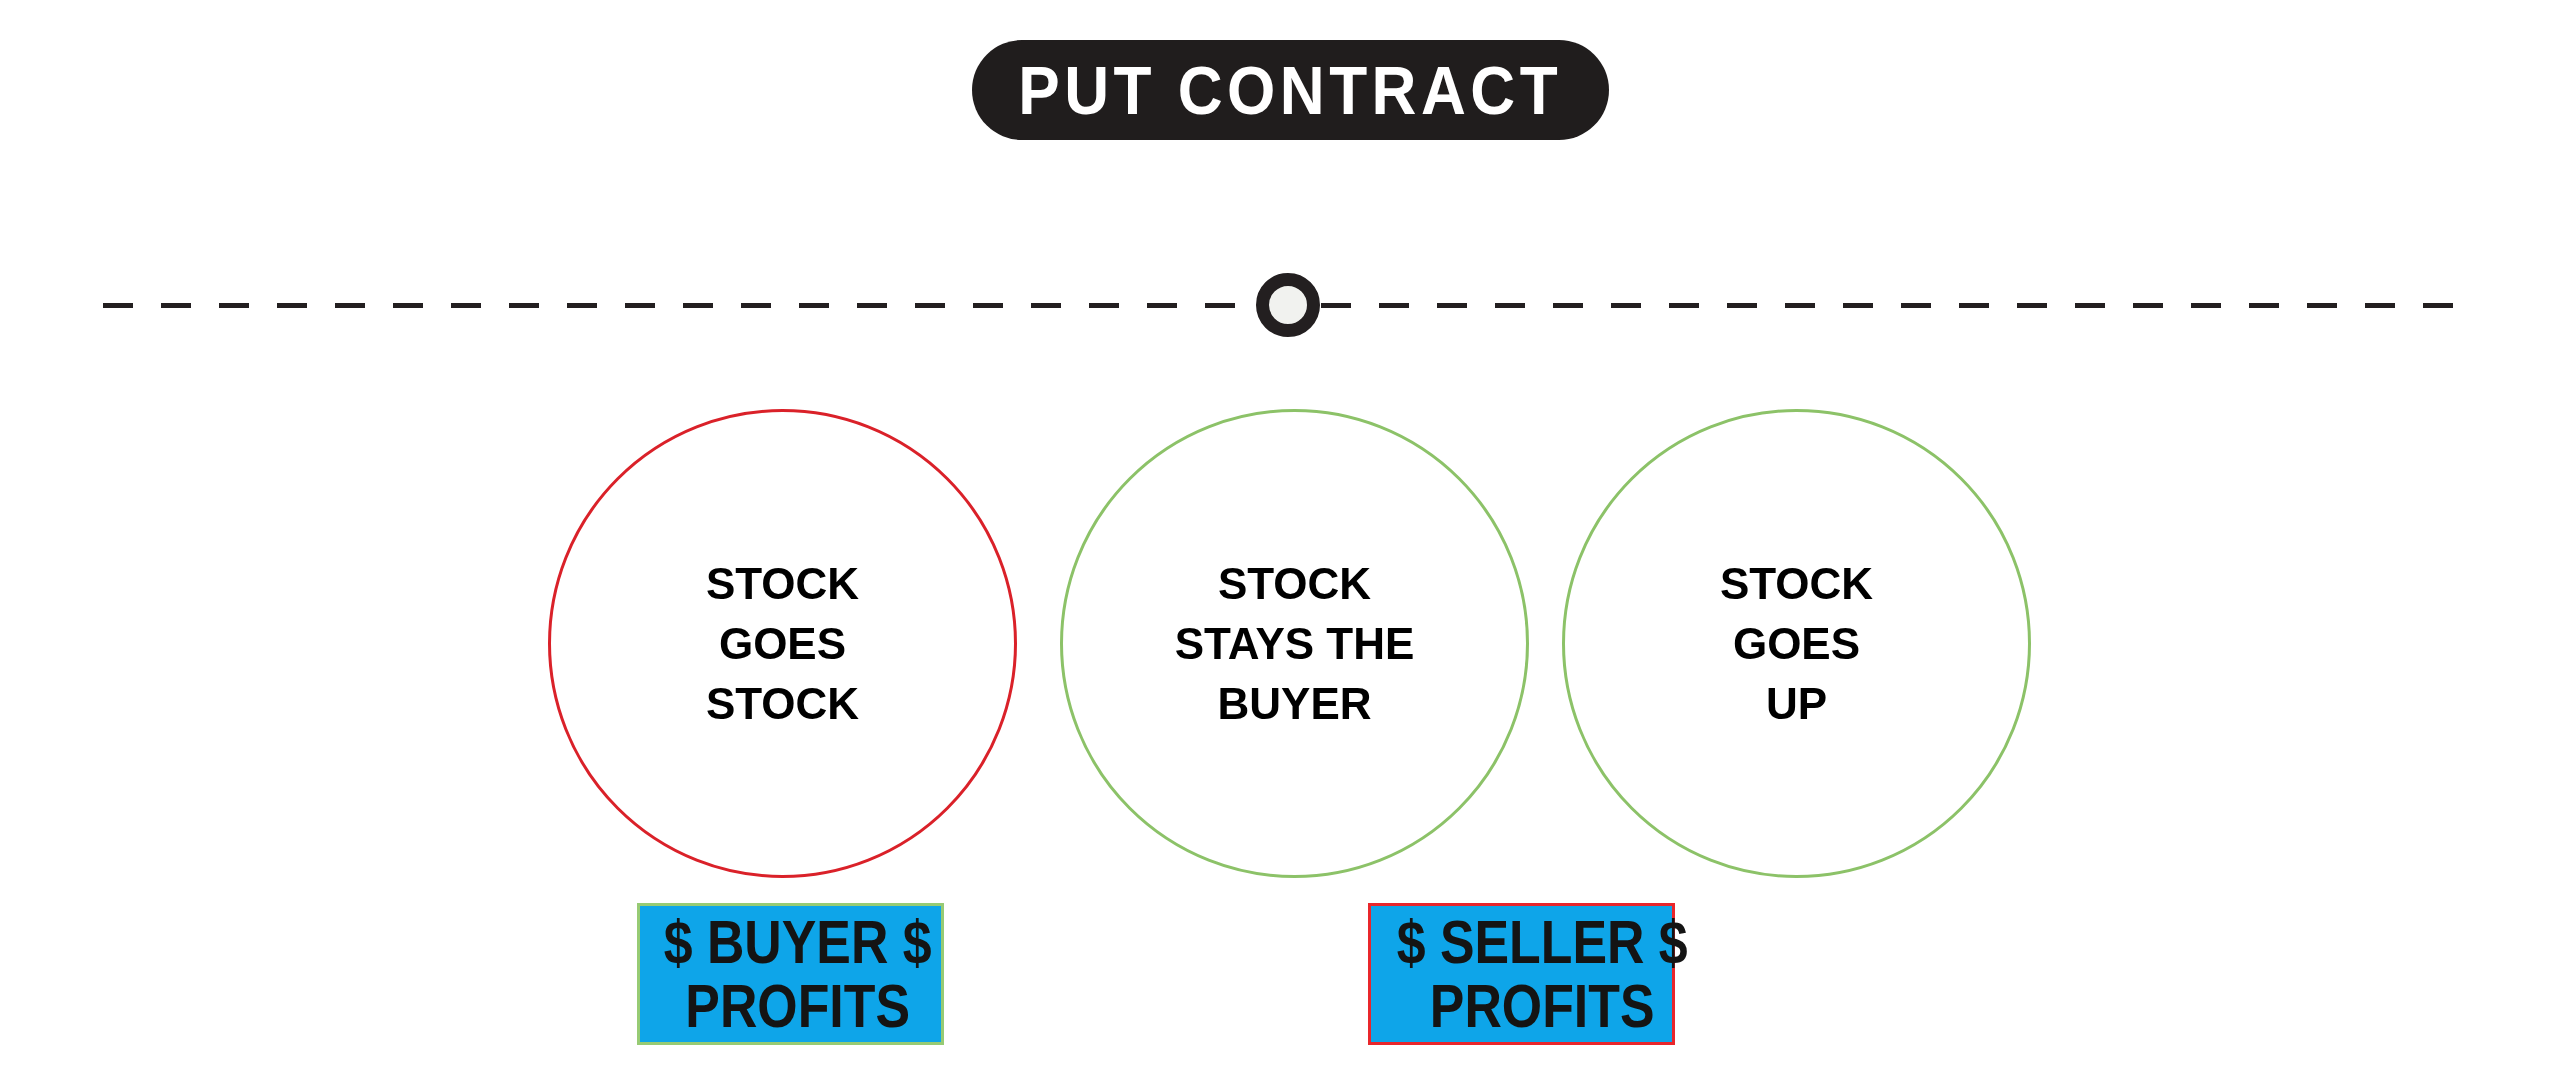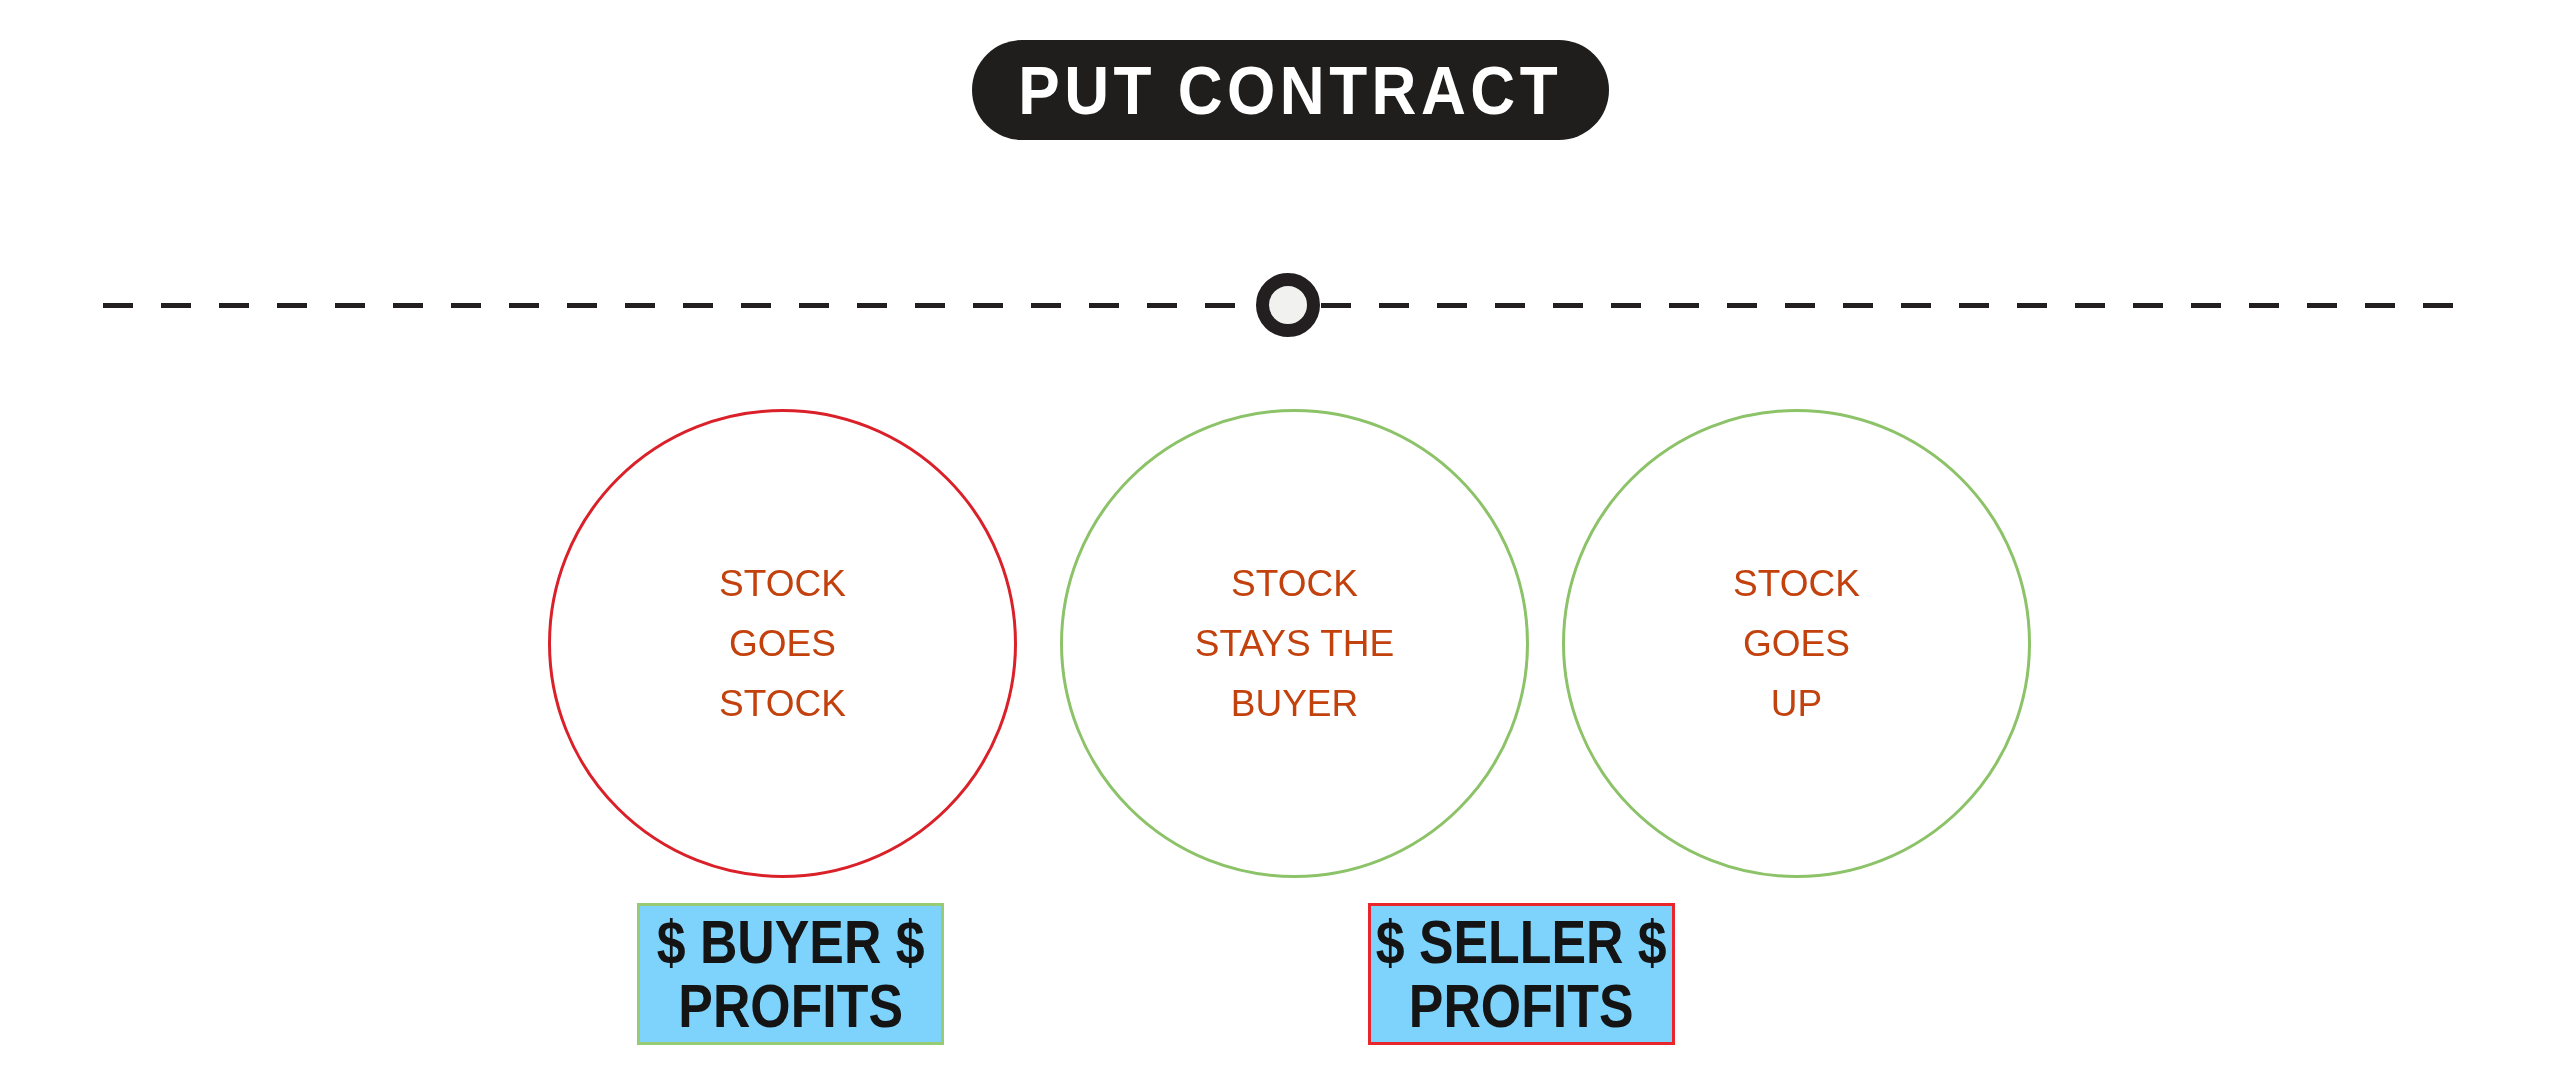--- a/index.html
+++ b/index.html
@@ -74,39 +74,38 @@
     background: #ffffff;
     display: flex;
     align-items: center;
     justify-content: center;
     text-align: center;
   }
   .outcome-circle.c-down { left: 548px; }
   .outcome-circle.c-same { left: 1060px; }
   .outcome-circle.c-up   { left: 1562px; }
   .circle-text {
-    font-size: 37px;
-    font-weight: 400;
+    font-size: 44px;
+    font-weight: 700;
     line-height: 60px;
-    color: #c2410c;
+    color: #000000;
     letter-spacing: 0px;
   }
 
   
   .label-box {
     position: absolute;
     top: 903px;
     width: 307px;
     height: 142px;
     box-sizing: border-box;
     border: 3.7px solid;
-    background: #7dd3fc;
+    background: #0ea5e9;
     display: flex;
     align-items: center;
-    justify-content: center;
     text-align: center;
   }
   .label-box.b-buyer  { left: 637px; }
   .label-box.b-seller { left: 1368px; }
   .box-text {
     font-size: 61px;
     font-weight: 700;
     line-height: 64px;
     color: #141414;
     white-space: nowrap;

